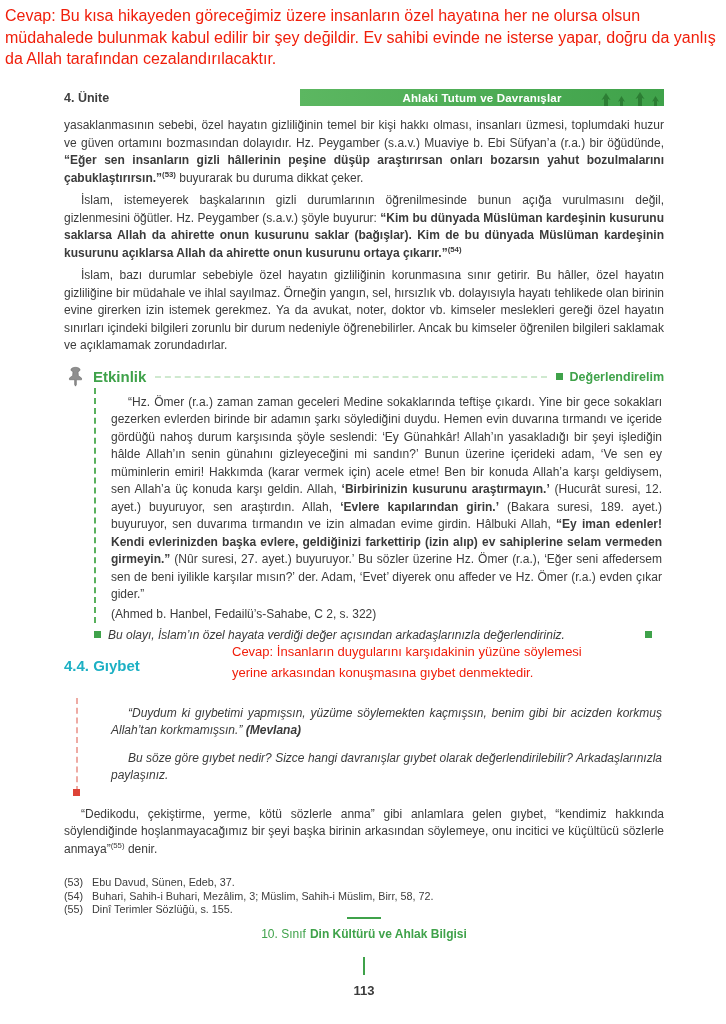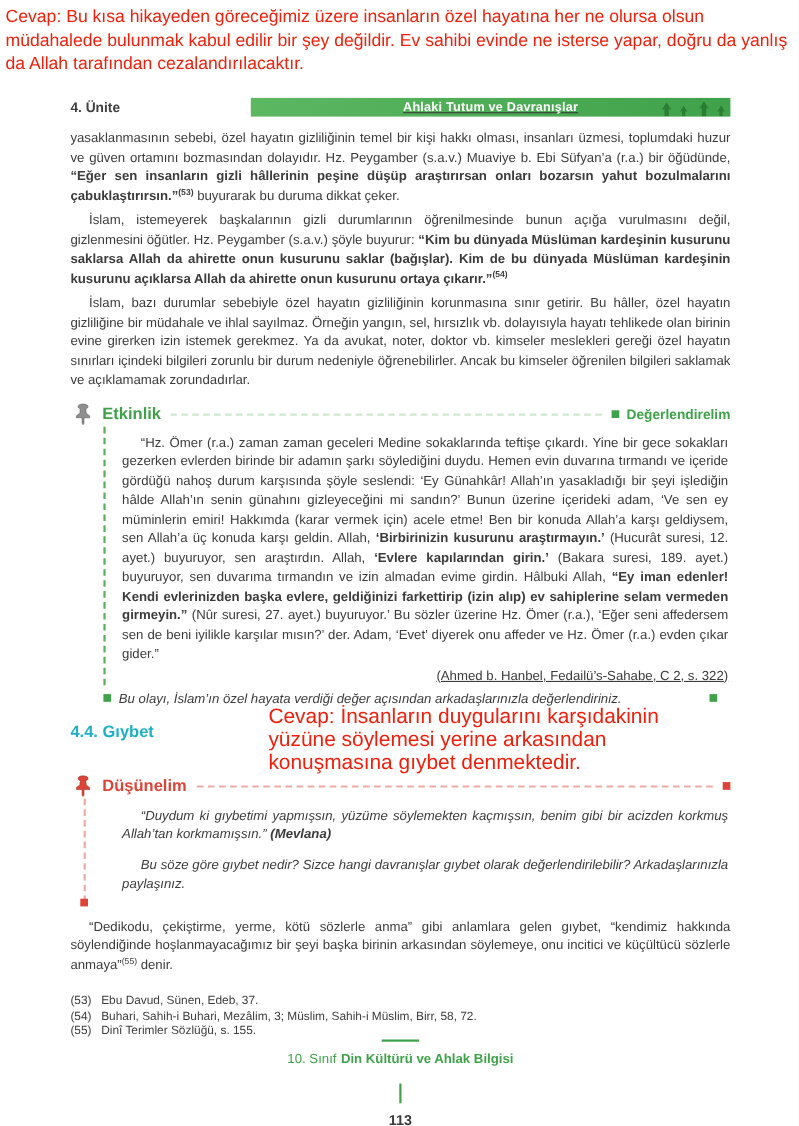--- a/index.html
+++ b/index.html
@@ -12,48 +12,48 @@
     outline:1px solid #d9d9d9;
     overflow:hidden;
     display:flex;flex-direction:column;
     font-family:"Liberation Sans", sans-serif;
     color:#3b3b3b;
   }
   sup{font-size:0.65em;line-height:0;}
   
   .annot{position:absolute;color:var(--red_annot,#f01e0a);font-size:16px;line-height:21.5px;z-index:5;pointer-events:none;}
   .annot-top{left:5px;top:5px;width:714px;}
-  .annot-mid{left:180px;top:-16px;width:356px;font-size:19px;line-height:21px;}
+  .annot-mid{left:168px;top:-16px;width:356px;font-size:13px;line-height:21px;}
   
   .hdr{display:flex;align-items:center;height:18px;margin-top:33px;}
   .hdr-unit{font-weight:bold;font-size:12.5px;color:#3f3f3f;}
-  .hdr-bar{margin-left:auto;width:436px;height:17px;position:relative;overflow:hidden;
+  .hdr-bar{margin-left:auto;width:364px;height:17px;position:relative;overflow:hidden;
     background:linear-gradient(90deg,#5cb761,#3fa24a);
-    display:flex;align-items:center;justify-content:center;text-decoration:underline;}
+    display:flex;align-items:center;justify-content:center;}
   .hdr-title{color:#fff;font-weight:bold;font-size:11.5px;letter-spacing:.2px;}
   .hdr-trees{position:absolute;right:2px;bottom:0;height:17px;width:64px;}
   .hdr-line{height:2px;background:var(--green,#3fa24a);margin:2px 0 9px;}
   
   .bodytext p, p.body2{margin:0 0 5px;text-align:justify;font-size:12px;line-height:17.5px;}
   .ind{text-indent:17px;}
   
   .sec-head{display:flex;align-items:center;gap:7px;height:22px;margin-top:6px;text-align:right;}
   .pin{width:21px;height:21px;flex:0 0 auto;margin-left:1px;}
   .pin-gray{color:var(--pin_gray,#8f8f8f);}
   .pin-red{color:var(--red_accent,#dd4337);}
   .dash{flex:1;border-top:2px dashed #cfe9cf;margin:0 2px;}
   .dash-red{border-top-color:#eeaba4;}
   .sq{width:7px;height:7px;flex:0 0 auto;background:var(--green,#3fa24a);}
   .sq-red{background:var(--red_accent,#dd4337);}
   .act-label{color:var(--green,#3fa24a);font-weight:bold;font-size:15px;}
   .think-label{color:var(--red_accent,#dd4337);font-weight:bold;font-size:15px;}
   .act-tag{color:var(--green,#3fa24a);font-weight:bold;font-size:12.5px;}
   .act-box{margin-left:30px;border-left:2px dashed #58b05c;padding:6px 2px 2px 15px;}
   .act-text{margin:0;text-align:justify;text-indent:17px;font-size:12px;line-height:17.5px;}
-  .act-src{text-align:right;font-size:12px;margin-top:3px;text-decoration:underline;}
+  .act-src{font-size:12px;margin-top:3px;}
   .act-foot{display:flex;align-items:center;gap:7px;margin:5px 12px 0 30px;}
   .act-q{flex:1;font-style:italic;font-size:12px;}
   .think-box{margin-left:12px;border-left:2px dashed #eeaba4;padding:7px 2px 7px 33px;position:relative;}
   .think-box::after{content:"";position:absolute;left:-5px;bottom:-4px;width:7px;height:7px;background:var(--red_accent,#dd4337);}
   .think-quote{margin:0;font-style:italic;text-align:justify;text-indent:17px;font-size:12px;line-height:17.5px;}
   .think-q{margin:10px 0 0;font-style:italic;text-align:justify;text-indent:17px;font-size:12px;line-height:17.5px;}
   
   .sec-row{position:relative;margin:15px 0 24px;}
   .sec-title{margin:0;color:var(--cyan,#1cb0c4);font-weight:bold;font-size:15px;}
   
@@ -116,30 +116,20 @@
       <span class="sq"></span>
     </div>
   </div>
 
   <div class="sec-row">
     <h2 class="sec-title">4.4. Gıybet</h2>
     <div class="annot annot-mid">Cevap: İnsanların duygularını karşıdakinin yüzüne söylemesi yerine arkasından konuşmasına gıybet denmektedir.</div>
   </div>
 
   <div class="think">
-    <div class="sec-head">
-      <span class="pin pin-red">
-        <svg viewBox="0 0 24 24" width="21" height="21" aria-hidden="true">
-          <path fill="currentColor" stroke="#a32c22" stroke-width=".6" d="M12 1.5c2.9 0 5.2 1.2 5.2 2.7 0 1-.9 1.8-2.3 2.3l.4 4.6 3.6 2.7v2H13v5.5L12 23l-1-1.7v-5.6H5.1v-2l3.6-2.7.4-4.6C7.7 6 6.8 5.2 6.8 4.2c0-1.5 2.3-2.7 5.2-2.7z"></path>
-        </svg>
-      </span>
-      <span class="think-label">Düşünelim</span>
-      <span class="dash dash-red"></span>
-      <span class="sq sq-red"></span>
-    </div>
     <div class="think-box">
       <p class="think-quote"><span style="font-style: italic;">“Duydum ki gıybetimi yapmışsın, yüzüme söylemekten kaçmışsın, benim gibi bir acizden korkmuş Allah’tan korkmamışsın.”  </span><span style="font-weight: 700; ">(Mevlana)</span></p>
       <p class="think-q">Bu söze göre gıybet nedir? Sizce hangi davranışlar gıybet olarak değerlendirilebilir? Arkadaşlarınızla paylaşınız.</p>
     </div>
   </div>
 
   <p class="body2 ind" style="margin-top:14px;"><span>“Dedikodu, çekiştirme, yerme, kötü sözlerle anma” gibi anlamlara gelen gıybet, “kendimiz hakkında söylendiğinde hoşlanmayacağımız bir şeyi başka birinin arkasından söylemeye, onu incitici ve küçültücü sözlerle anmaya”</span><sup>(55)</sup><span> denir.</span></p>
 
   <div class="fnrule"></div>
   <div class="fns">

